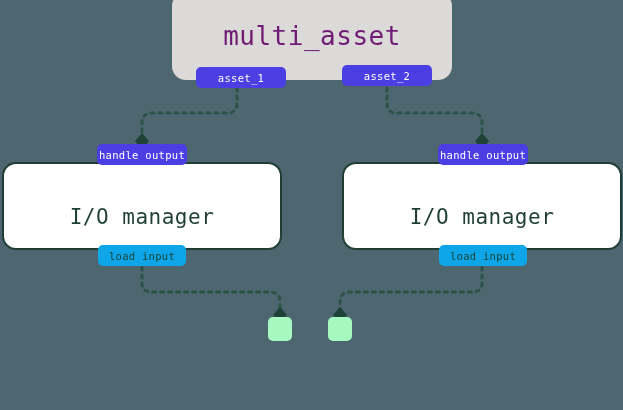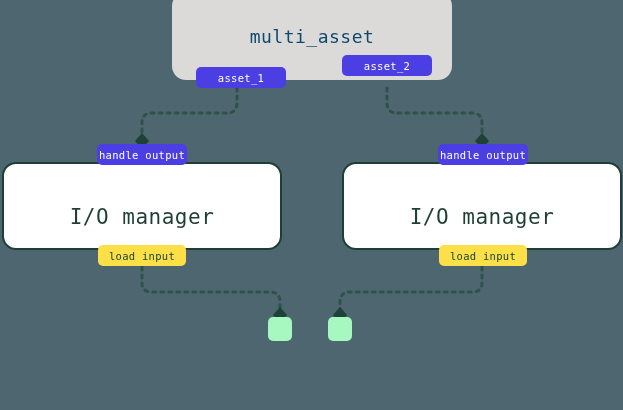--- a/index.html
+++ b/index.html
@@ -32,22 +32,22 @@
     box-sizing: border-box;
   }
   .asset-node {
     background: #dcdad8;
     border-radius: 14px;
     display: flex;
     align-items: center;
     justify-content: center;
   }
   .asset-node .node-label {
-    color: #0c4a6e;
-    font-size: 18px;
+    color: #701a75;
+    font-size: 26px;
     letter-spacing: 0.5px;
     white-space: nowrap;
   }
   .iomgr-node {
     background: #ffffff;
     border: 2px solid #1f3f36;
     border-radius: 14px;
     display: flex;
     align-items: center;
     justify-content: center;
@@ -69,21 +69,21 @@
     letter-spacing: 0.3px;
     white-space: nowrap;
     border-radius: 5px;
     height: 21px;
   }
   .badge-purple {
     background: #4b3fe4;
     color: #ffffff;
   }
   .badge-green {
-    background: #fde047;
+    background: #0ea5e9;
     color: #174634;
   }
   .handle-square {
     position: absolute;
     width: 24px;
     height: 24px;
     background: #a6f7c0;
     border-radius: 5px;
   }
   .edge-path {
@@ -116,21 +116,21 @@
     <path class="edge-path" d="M 482 267 L 482 283 Q 482 292 472 292 L 350 292 Q 340 292 340 302 L 340 312"></path>
     <path class="arrow-diamond" d="M 340 307 L 347 315 L 340 323 L 333 315 Z"></path>
   </svg>
 
   <div class="node asset-node" style="left:172px; top:-8px; width:280px; height:88px;">
     <span class="node-label">multi_asset</span>
   </div>
   <div class="badge badge-purple" style="left:196px; top:67px; width:90px;">
     <span>asset_1</span>
   </div>
-  <div class="badge badge-purple" style="left:342px; top:55px; width:90px;">
+  <div class="badge badge-purple" style="left:342px; top:65px; width:90px;">
     <span>asset_2</span>
   </div>
 
   <div class="node iomgr-node" style="left:2px; top:162px; width:280px; height:88px;">
     <span class="node-label">I/O manager</span>
   </div>
   <div class="badge badge-purple" style="left:97px; top:144px; width:90px;">
     <span>handle output</span>
   </div>
   <div class="badge badge-green" style="left:98px; top:245px; width:88px;">

